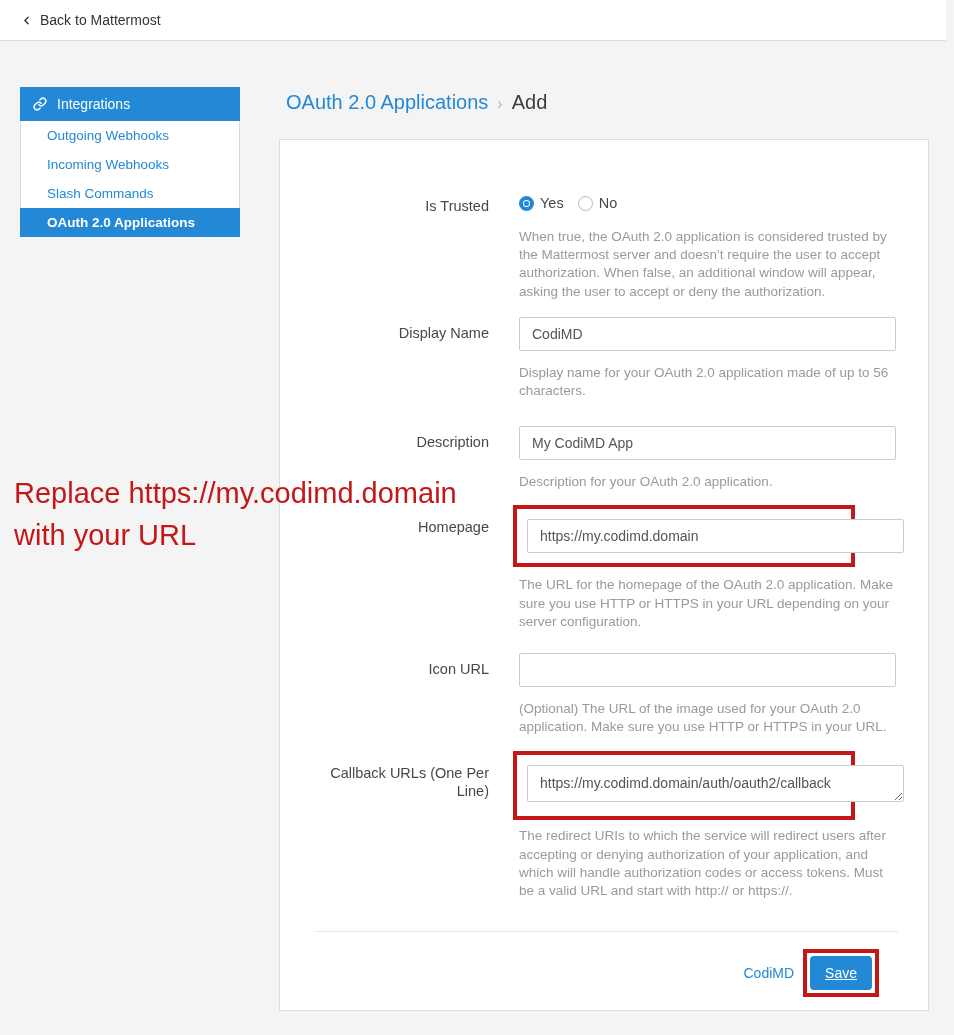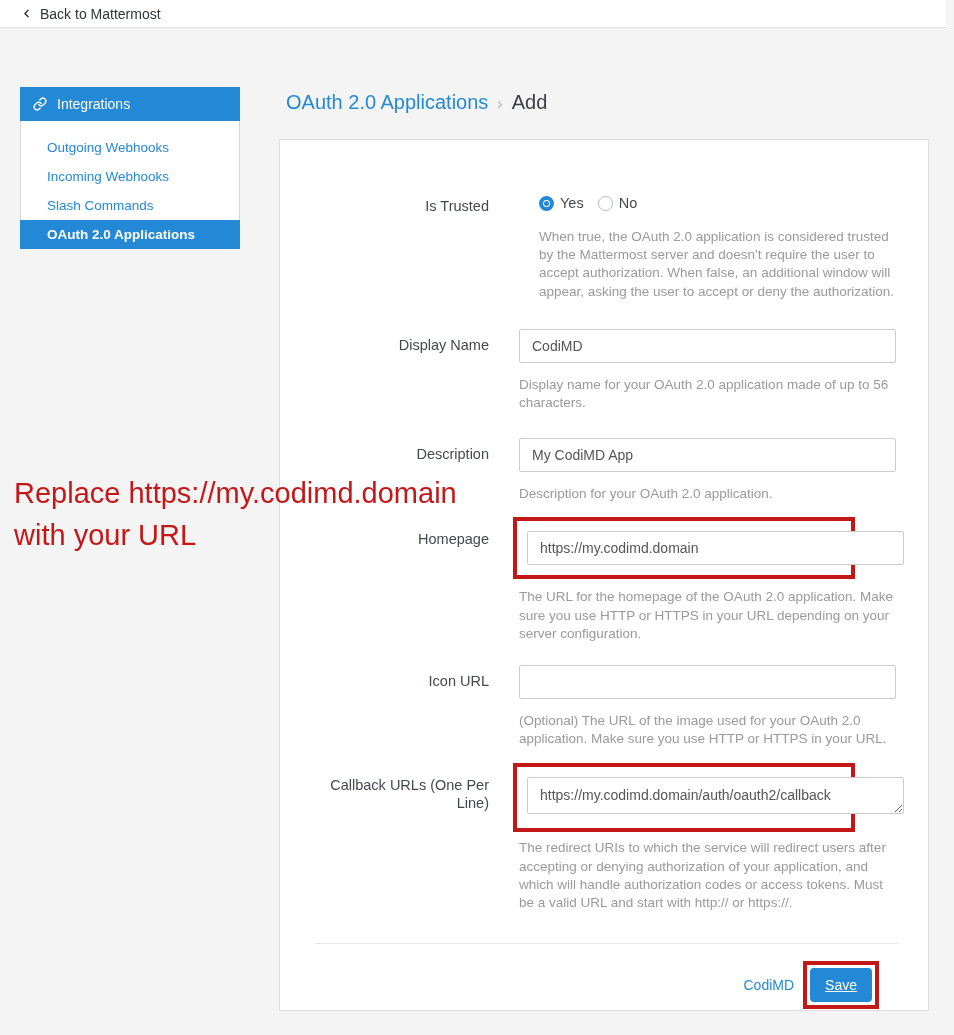--- a/index.html
+++ b/index.html
@@ -7,36 +7,36 @@
   body {
     font-family: "Liberation Sans", "DejaVu Sans", sans-serif;
     background: #f4f4f4;
     position: relative;
     overflow: hidden;
     color: #44484f;
   }
 
   
   .topbar {
-    position: absolute; top: 0; left: 0; right: 8px; height: 28px;
+    position: absolute; top: 0; left: 0; right: 8px; height: 41px;
     background: #fff; border-bottom: 1px solid #ddd;
     display: flex; align-items: center; padding-left: 20px;
   }
   .back-link { display: flex; align-items: center; gap: 7px; color: #30353b; font-size: 14px; cursor: pointer; }
   .back-link svg { display: block; }
 
   
   .sidebar {
     position: absolute; left: 20px; top: 87px; width: 220px;
     background: #fff; border: 1px solid #d8d8d8;
   }
   .sidebar-header {
     background: #2389d7; color: #fff; height: 34px;
     display: flex; align-items: center; gap: 10px;
-    padding-left: 13px; font-size: 14px; margin: -1px -1px 12px -1px;
+    padding-left: 13px; font-size: 14px; margin: -1px -1px 0 -1px;
     cursor: pointer;
   }
   .sidebar-header svg { display: block; }
   .sidebar-item {
     height: 29px; display: flex; align-items: center;
     padding-left: 26px; font-size: 13.5px; color: #2389d7; cursor: pointer;
   }
   .sidebar-item.active {
     background: #2389d7; color: #fff; font-weight: bold;
     margin: 0 -1px -1px -1px; padding-left: 27px;
@@ -89,21 +89,21 @@
   .radio-label { font-size: 14.5px; color: #44484f; }
 
   
   .hl-box {
     border: 4px solid #c41717; padding: 10px; width: 342px;
     margin: -6px 0 0 -6px;
   }
   .hl-box-save { display: inline-block; border: 4px solid #c41717; padding: 3px; margin: -7px -7px -7px 9px; }
 
   
-  .row-trusted  { margin-bottom: 28px; gap: 20px; }
+  .row-trusted  { margin-bottom: 16px; }
   .row-display  { margin-bottom: 26px; }
   .row-desc     { margin-bottom: 20px; }
   .row-homepage { margin-bottom: 22px; }
   .row-icon     { margin-bottom: 21px; }
 
   .divider { border-top: 1px solid #e6e6e6; margin-top: 31px; }
 
   .panel-footer {
     display: flex; align-items: center; justify-content: flex-end;
     margin-top: 24px; padding-right: 26px;

